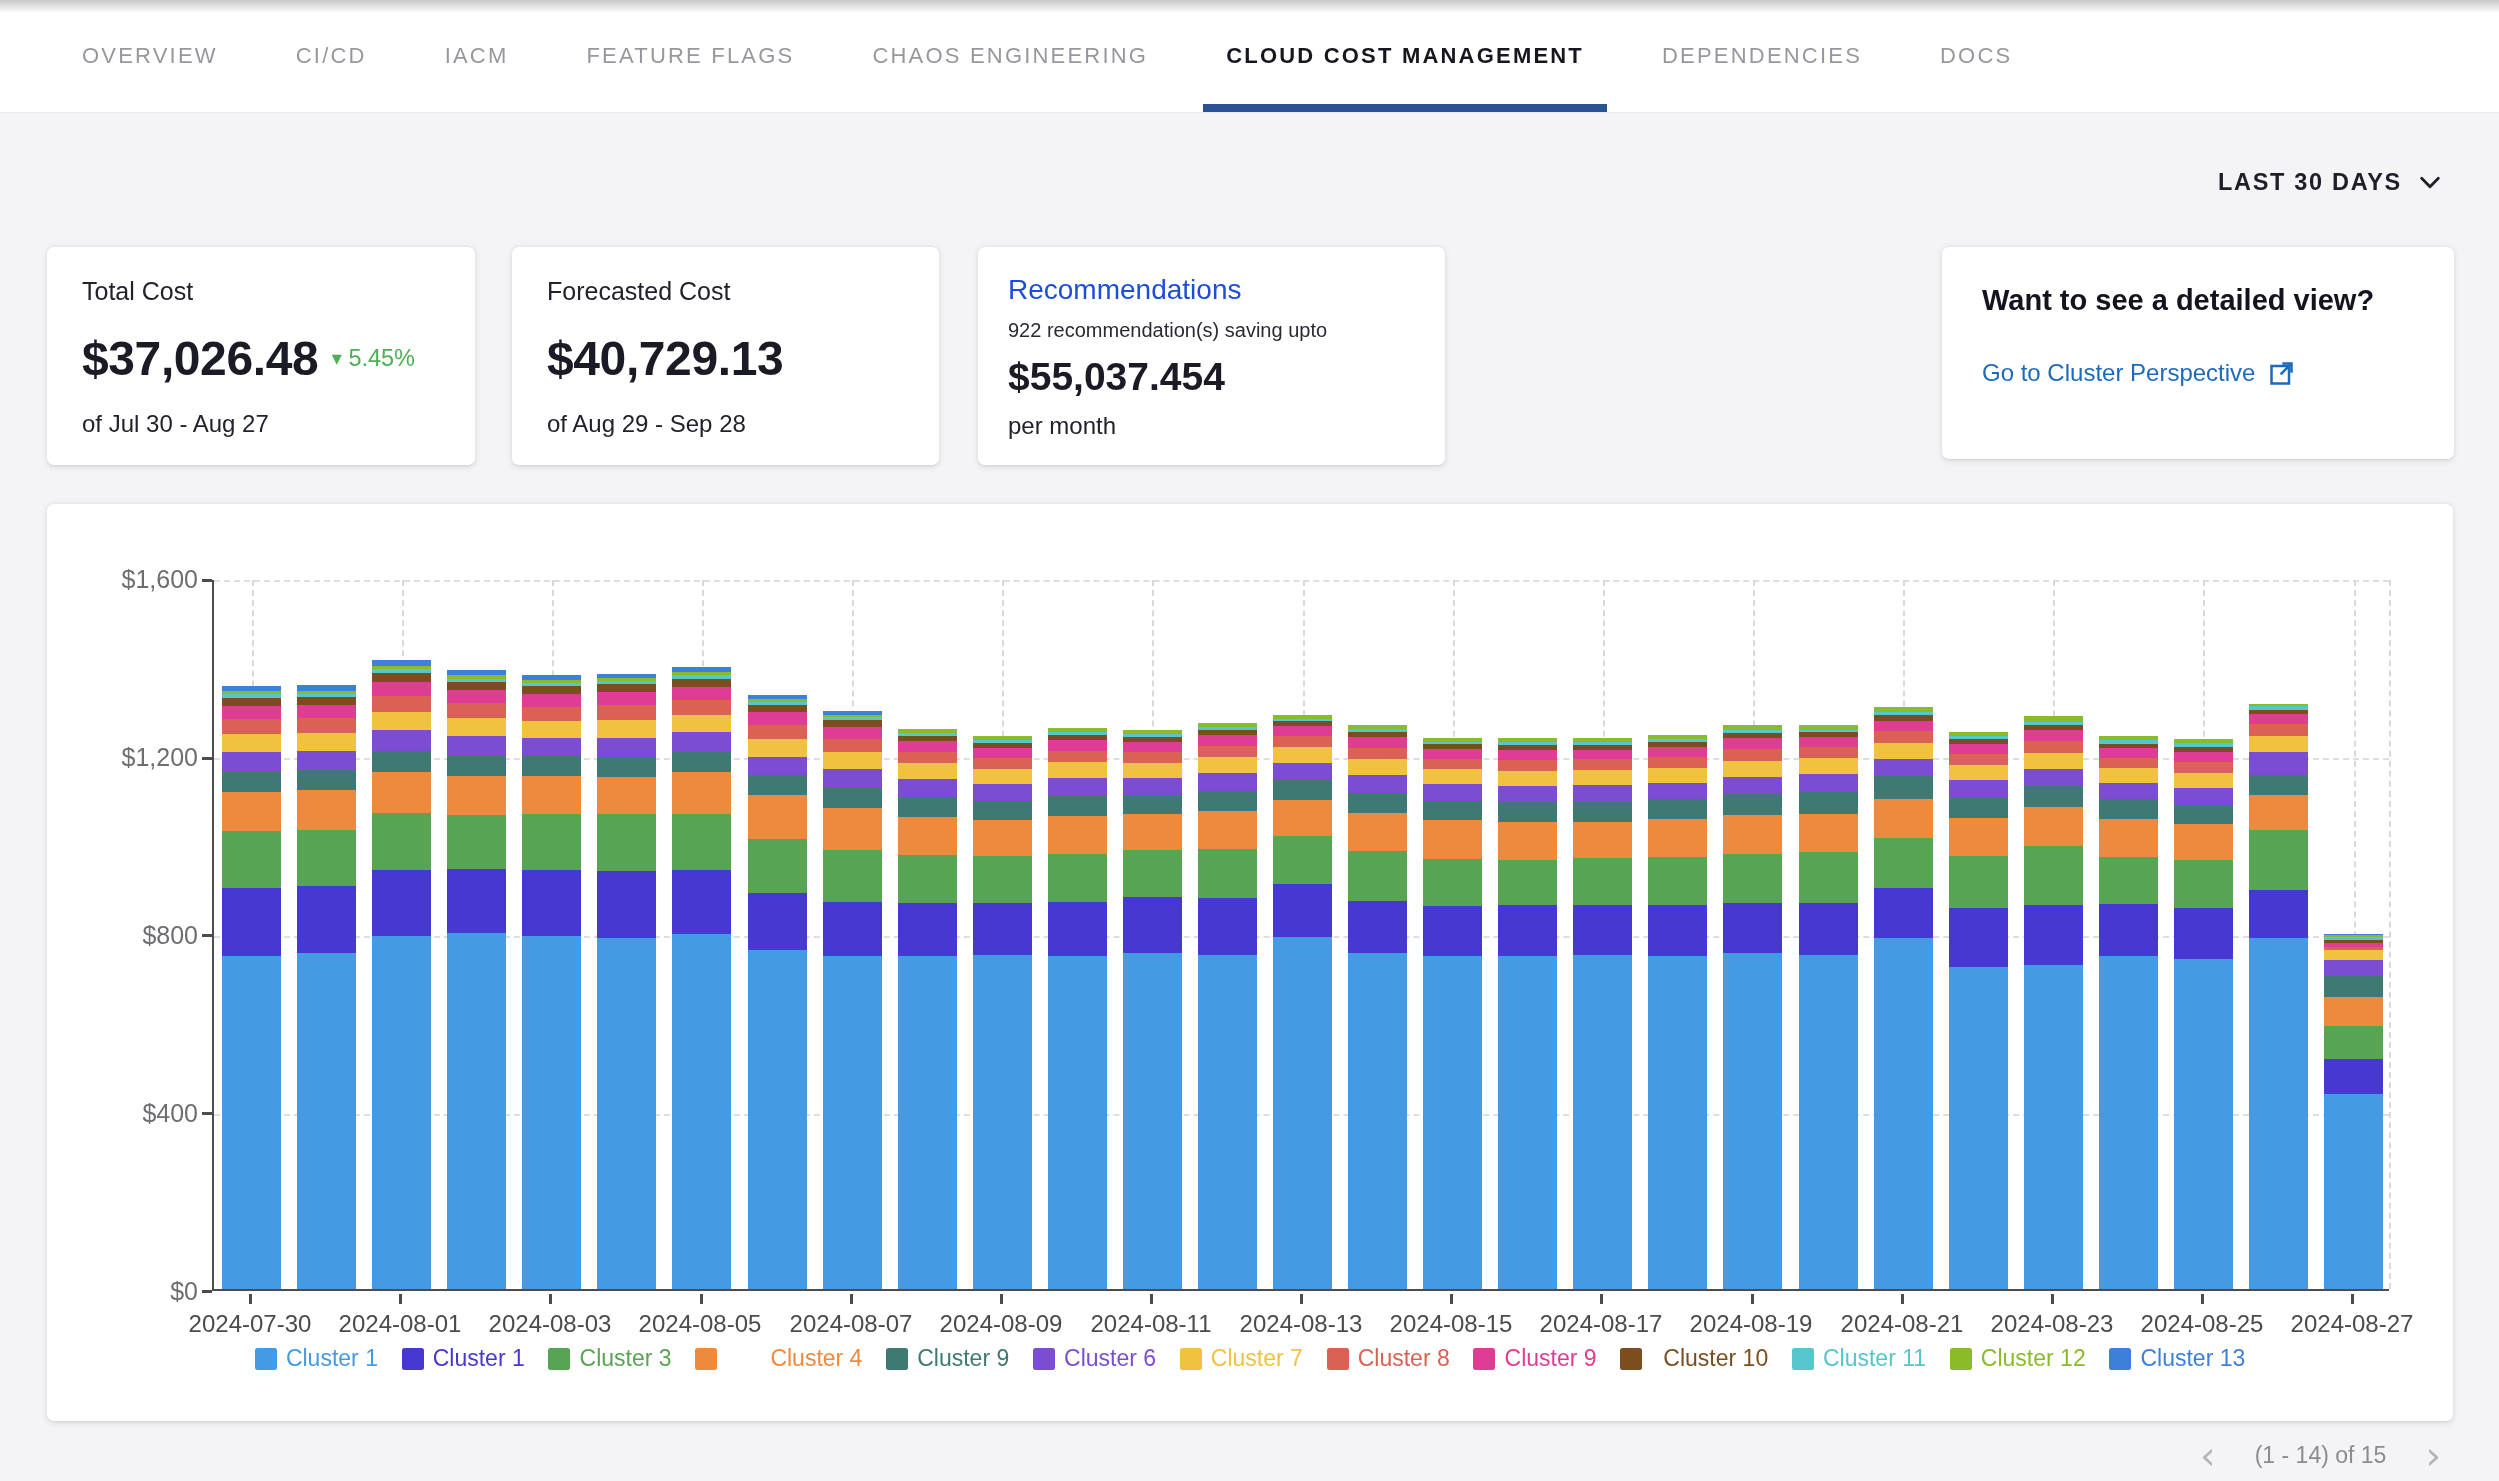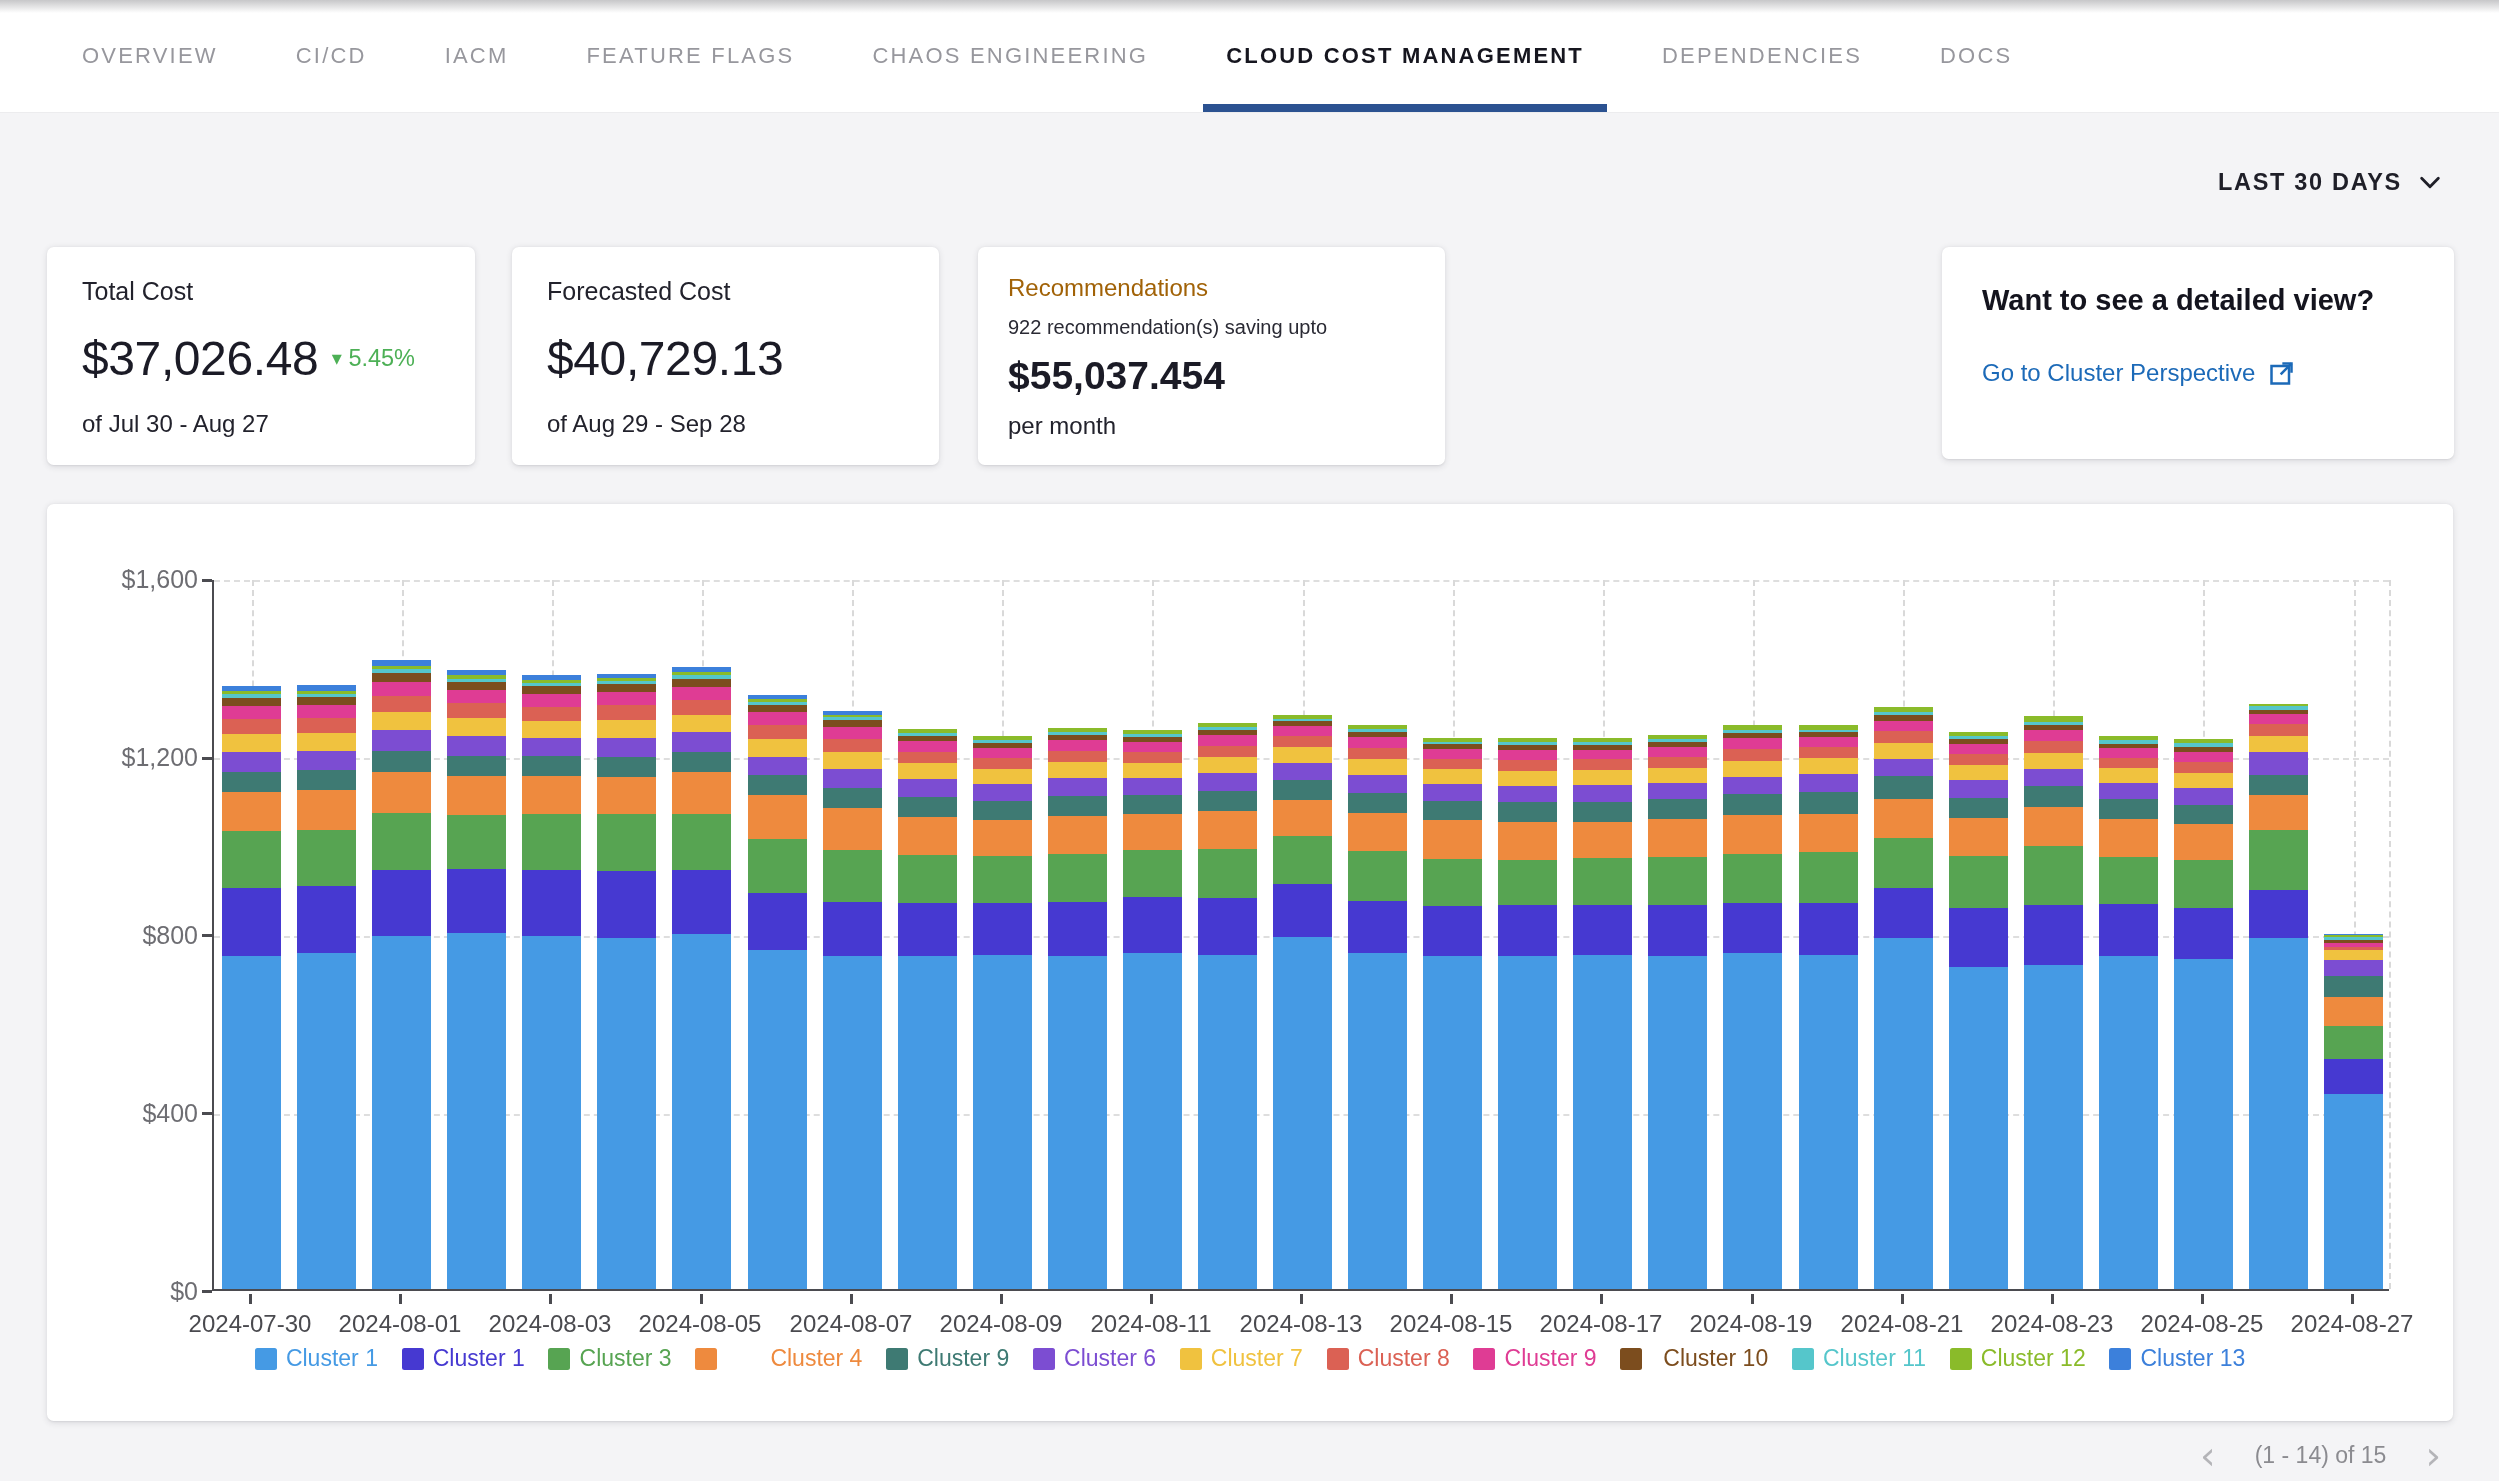--- a/index.html
+++ b/index.html
@@ -44,28 +44,28 @@
     box-shadow:0 1.7px 6.7px rgba(40,41,61,0.12), 0 0.8px 1.7px rgba(96,97,112,0.10);
   }
   .card.total   { left:47px;   width:428px; height:218px; }
   .card.forecast{ left:512px;  width:427px; height:218px; }
   .card.reco    { left:978px; width:467px; height:218px; }
   .card.detail  { left:1942px; width:512px; height:212px; }
 
   .card-inner { height:100%; padding:30px 35px 27px 35px; display:flex; flex-direction:column; justify-content:space-between; }
   .card-title { font-size:25px; color:#22222c; }
   .value-row { display:flex; align-items:center; gap:13.4px; }
-  .big-value { font-size:48px; font-weight:400; color:#1b1b26; letter-spacing:-0.4px; }
+  .big-value { font-size:48px; font-weight:700; color:#1b1b26; letter-spacing:-0.4px; }
   .delta { display:flex; align-items:center; gap:6.7px; }
   .delta-arrow { font-size:20px; color:#4db056; line-height:1; }
   .delta-pct { font-size:23.5px; color:#4db056; }
   .period { font-size:24px; color:#22222c; }
 
   .reco-inner { height:100%; padding:27px 30px 25px 30px; display:flex; flex-direction:column; justify-content:space-between; }
-  .reco-title { font-size:24px; color:#a16207; }
+  .reco-title { font-size:28px; color:#1d4ed8; }
   .reco-sub { font-size:20px; color:#2a2a34; }
   .reco-value { font-size:39px; font-weight:700; color:#1b1b26; }
 
   .detail-inner { height:100%; padding:37px 40px; display:flex; flex-direction:column; gap:42px; }
   .detail-title { font-size:29px; font-weight:700; color:#14141e; }
   .detail-link { display:flex; align-items:center; gap:13.4px; cursor:pointer; }
   .detail-link-label { font-size:24px; color:#1c6ab8; }
 
   
   .chart-card {

